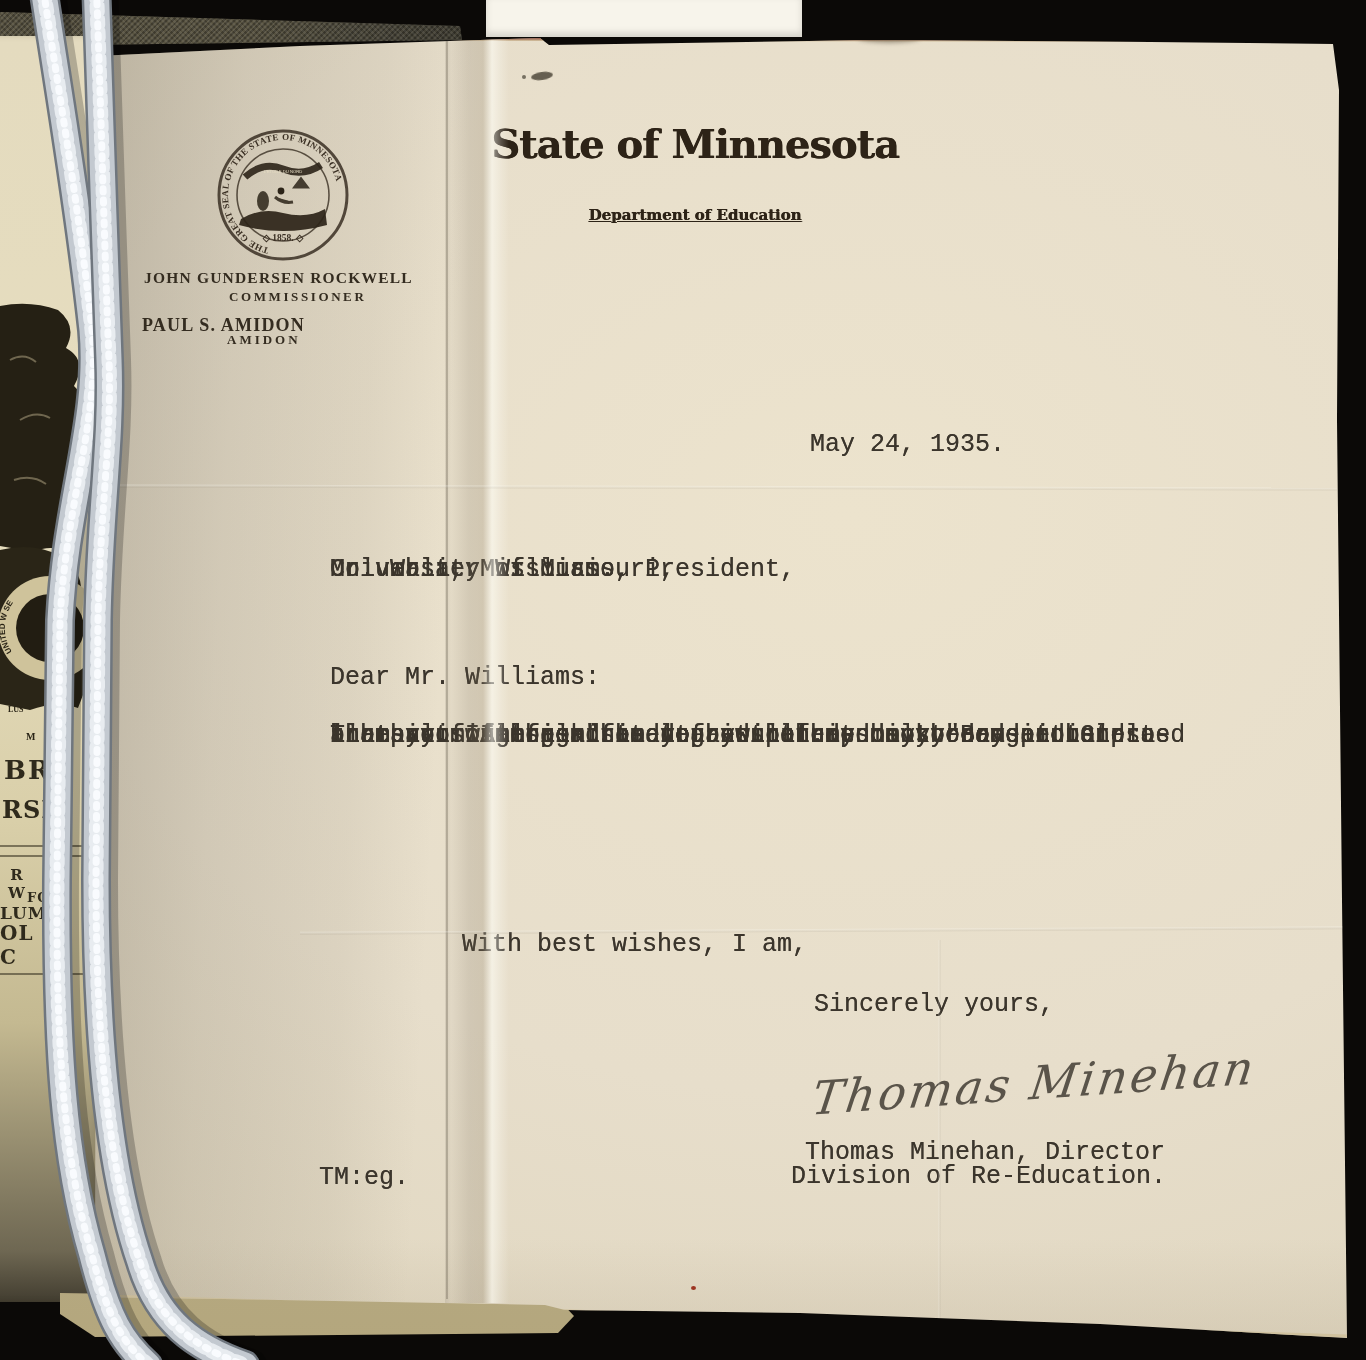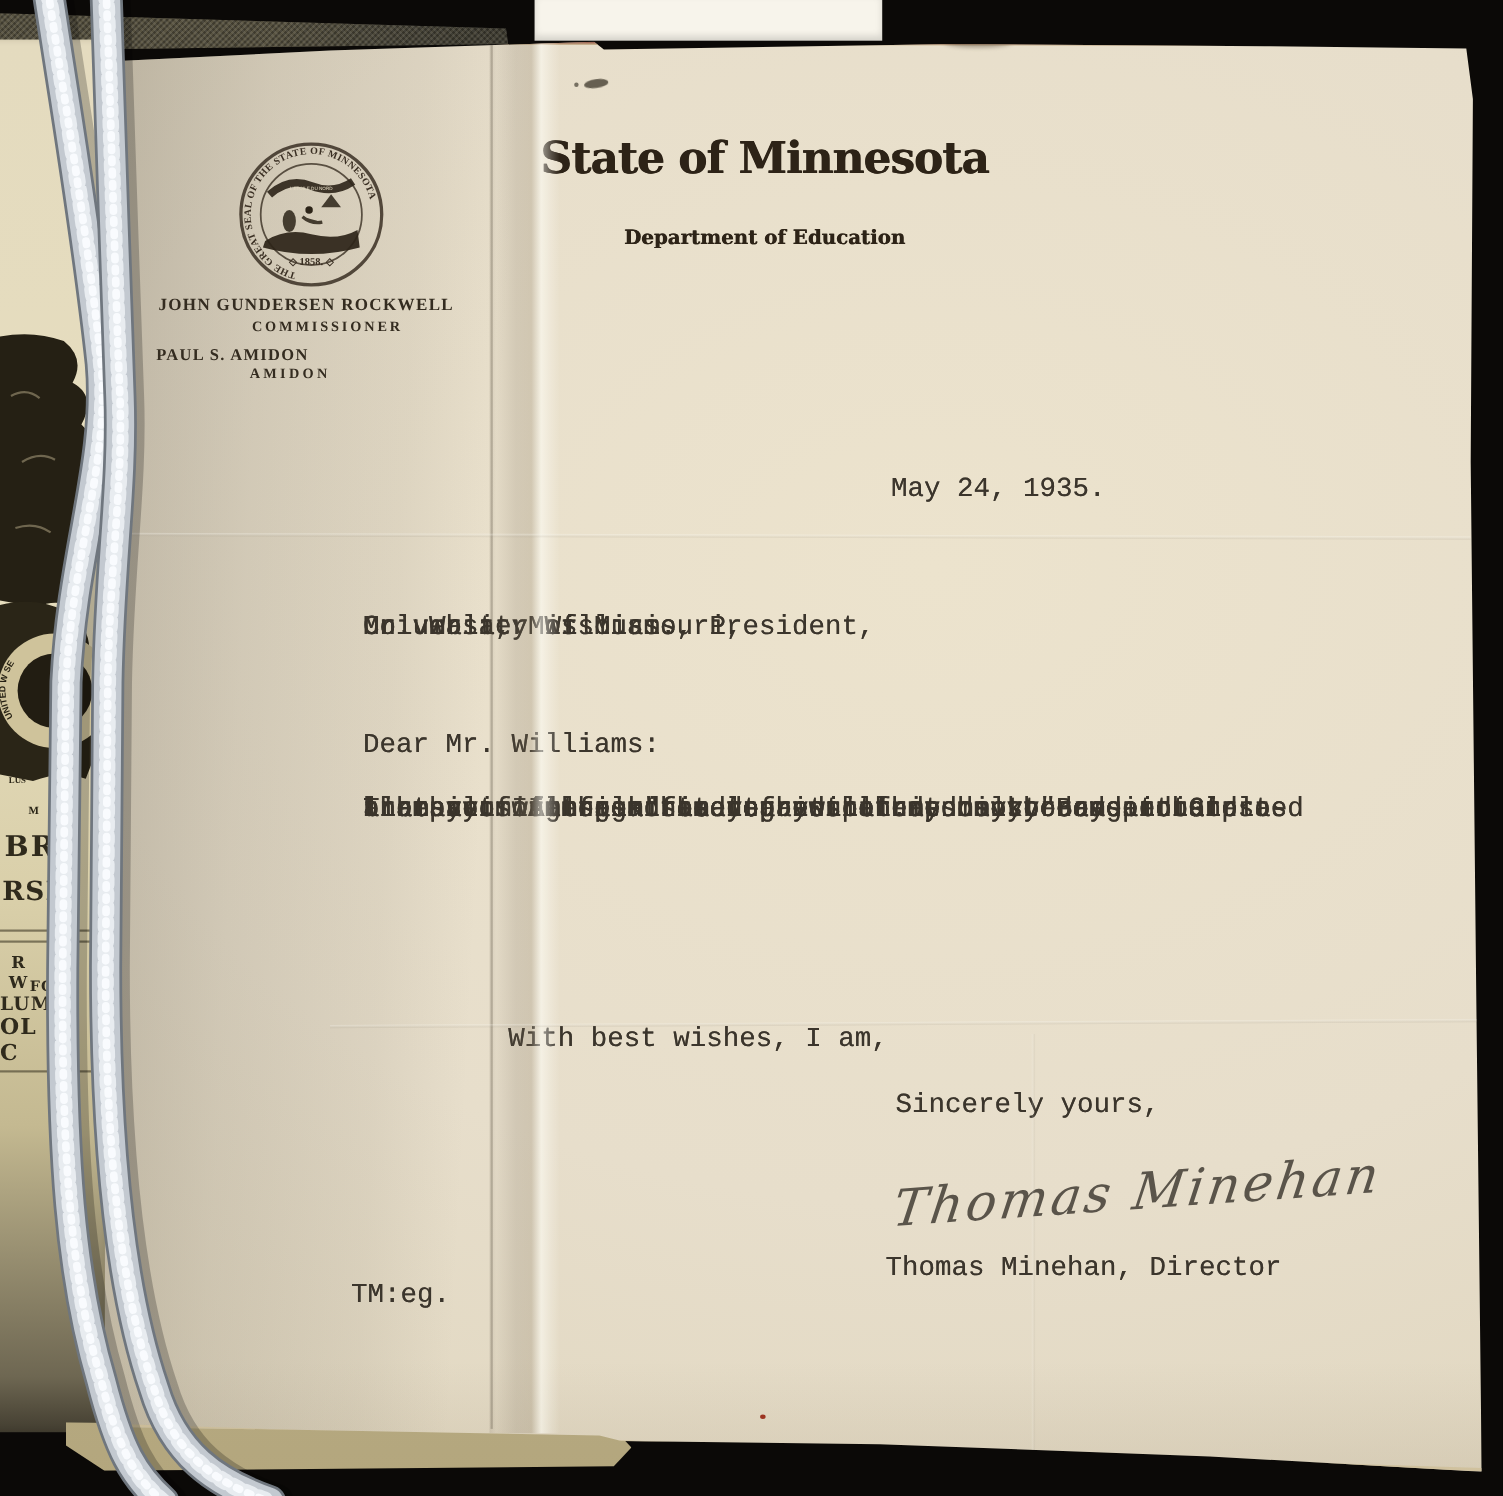--- a/index.html
+++ b/index.html
@@ -56,26 +56,26 @@
   .ink-speck{left:531px;top:72px;width:22px;height:8px;background:#464033;border-radius:50%;
     transform:rotate(-8deg);filter:blur(.5px);opacity:.8;}
   .ink-dot{left:522px;top:75px;width:4px;height:4px;background:#464033;border-radius:50%;opacity:.7;}
   .red-speck{left:691px;top:1286px;width:5px;height:4px;background:#9c3421;border-radius:50%;}
 
   
   .seal-box{left:215px;top:127px;width:136px;height:136px;}
   .off{font-family:Liberation Serif, serif;font-weight:bold;color:#342c20;white-space:pre;}
   .off1-name{left:144px;top:269px;font-size:15.5px;letter-spacing:1.2px;}
   .off1-title{left:229px;top:289px;font-size:13px;letter-spacing:2.6px;}
-  .off2-name{left:142px;top:315px;font-size:15px;letter-spacing:1.2px;}
+  .off2-name{left:142px;top:315px;font-size:18px;letter-spacing:1.2px;}
   .off2-title{left:227px;top:332px;font-size:13px;letter-spacing:3px;}
   .gothic{left:420px;width:550px;text-align:center;font-family:"DejaVu Serif",serif;font-weight:bold;
     color:#2d2317;text-shadow:.5px 0 0 #2d2317;}
   .g-state{top:120px;font-size:40px;letter-spacing:-1px;}
-  .g-dept{top:206px;font-size:18px;}
+  .g-dept{top:206px;font-size:15px;text-decoration:underline;}
   .g-city{top:284px;font-size:31px;}
 
   
   .tw{font-family:"Liberation Mono","DejaVu Sans Mono",monospace;font-size:25px;line-height:27px;
     color:#3b352c;white-space:pre;text-shadow:0 0 .6px rgba(59,53,44,.85);}
   .date{left:810px;top:431px;}
   .address{left:330px;top:556px;}
   .salutation{left:330px;top:664px;}
   .body-par{left:330px;top:722px;}
   .closing{left:462px;top:931px;}
@@ -175,20 +175,21 @@
     <div class="gothic g-dept">Department of Education</div>
 
     <div class="tw date">May 24, 1935.</div>
     <div class="tw address"><div>Mr. Walter Williams, President,</div><div>University of Missouri,</div><div>Columbia, Missouri.</div></div>
     <div class="tw salutation">Dear Mr. Williams:</div>
     <div class="tw body-par"><div>         I am glad to learn that my book "Boy and Girl</div><div>Tramps of America" is to be included in your special</div><div>library.  I hope that you  will not only read it but</div><div>that you will ask some of your friends to read it and as</div><div>a result of their reading it others may become interested</div><div>in this most significant and perhaps most dangerous pro-</div><div>blem arising from the depression.</div></div>
     <div class="tw closing">With best wishes, I am,</div>
     <div class="tw valediction">Sincerely yours,</div>
     <div class="sig-script">Thomas Minehan</div>
     <div class="tw sig-typed">Thomas Minehan, Director</div>
+    <div class="tw sig-title">Division of Re-Education.</div>
     <div class="tw initials">TM:eg.</div>
 
     <div class="crease-l"></div>
     <div class="fold-band"></div>
     <div class="crease-h1"></div>
     <div class="crease-h2"></div>
     <div class="crease-v"></div>
   </div>
 
   <svg class="cords" viewBox="0 0 1366 1360">

